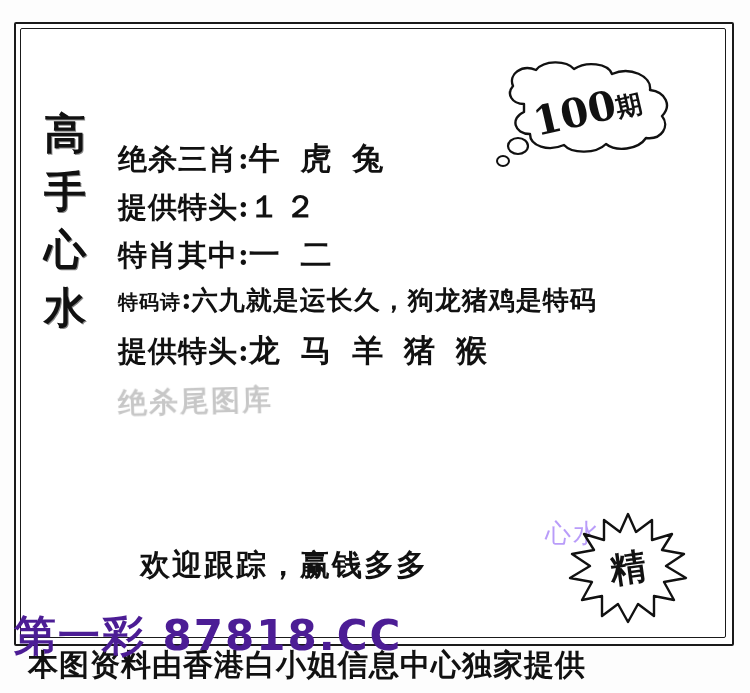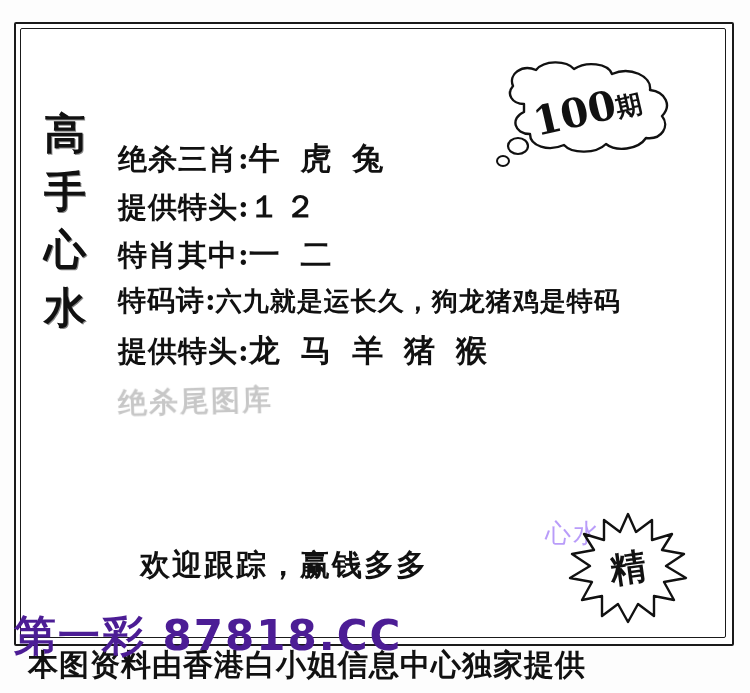--- a/index.html
+++ b/index.html
@@ -85,21 +85,21 @@
   }
   .sep {
     font-size: 29px;
     font-weight: bold;
   }
   .val {
     font-size: 31px;
     font-weight: bold;
     letter-spacing: 5px;
   }
-  .line.poem .lbl { font-size: 28px; }
+  .line.poem .lbl { font-size: 20px; }
   .line.poem .val { font-size: 26px; letter-spacing: 1px; }
 
   
   .faded-overlay {
     position: absolute;
     left: 118px;
     top: 382px;
     font-family: "DejaVu Serif", serif;
     font-size: 29px;
     font-weight: bold;

